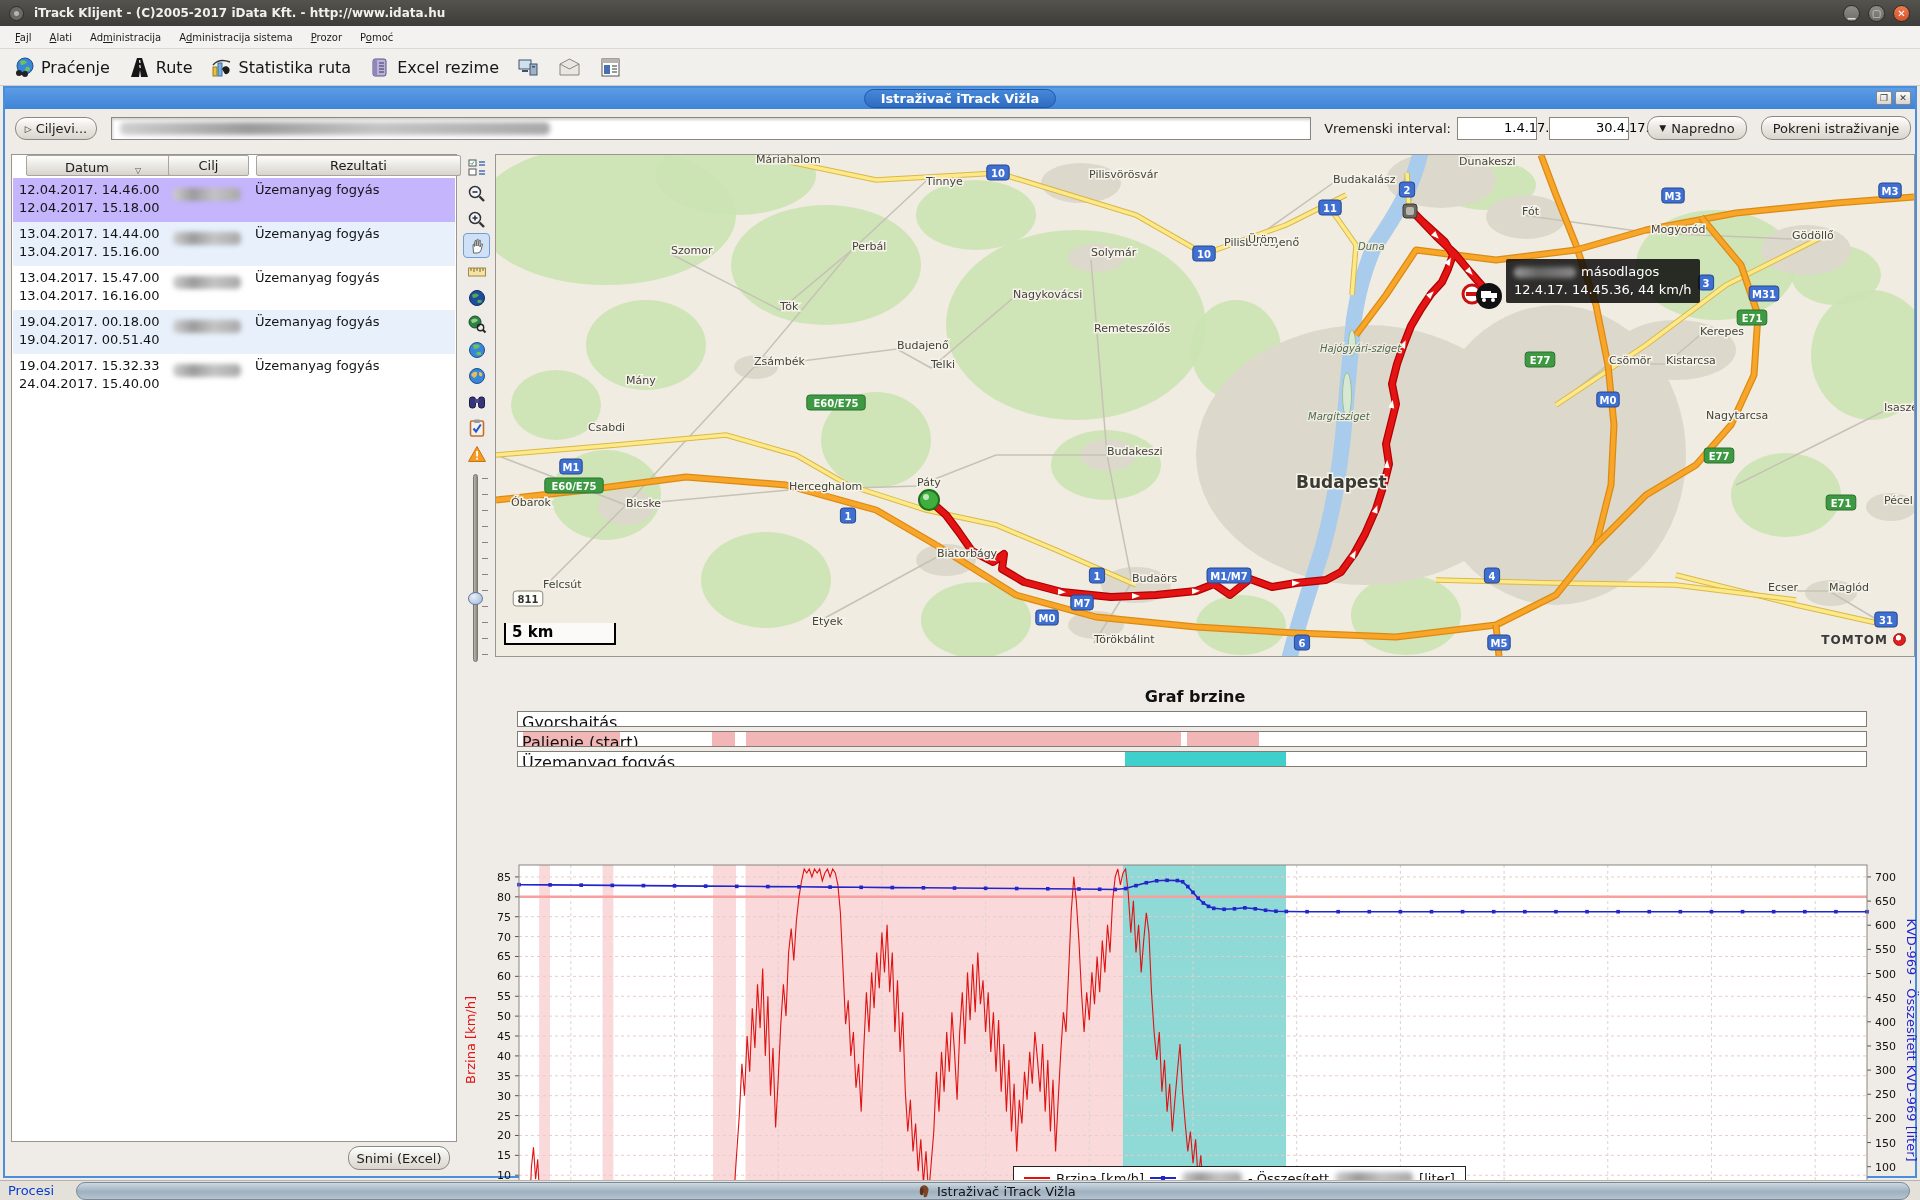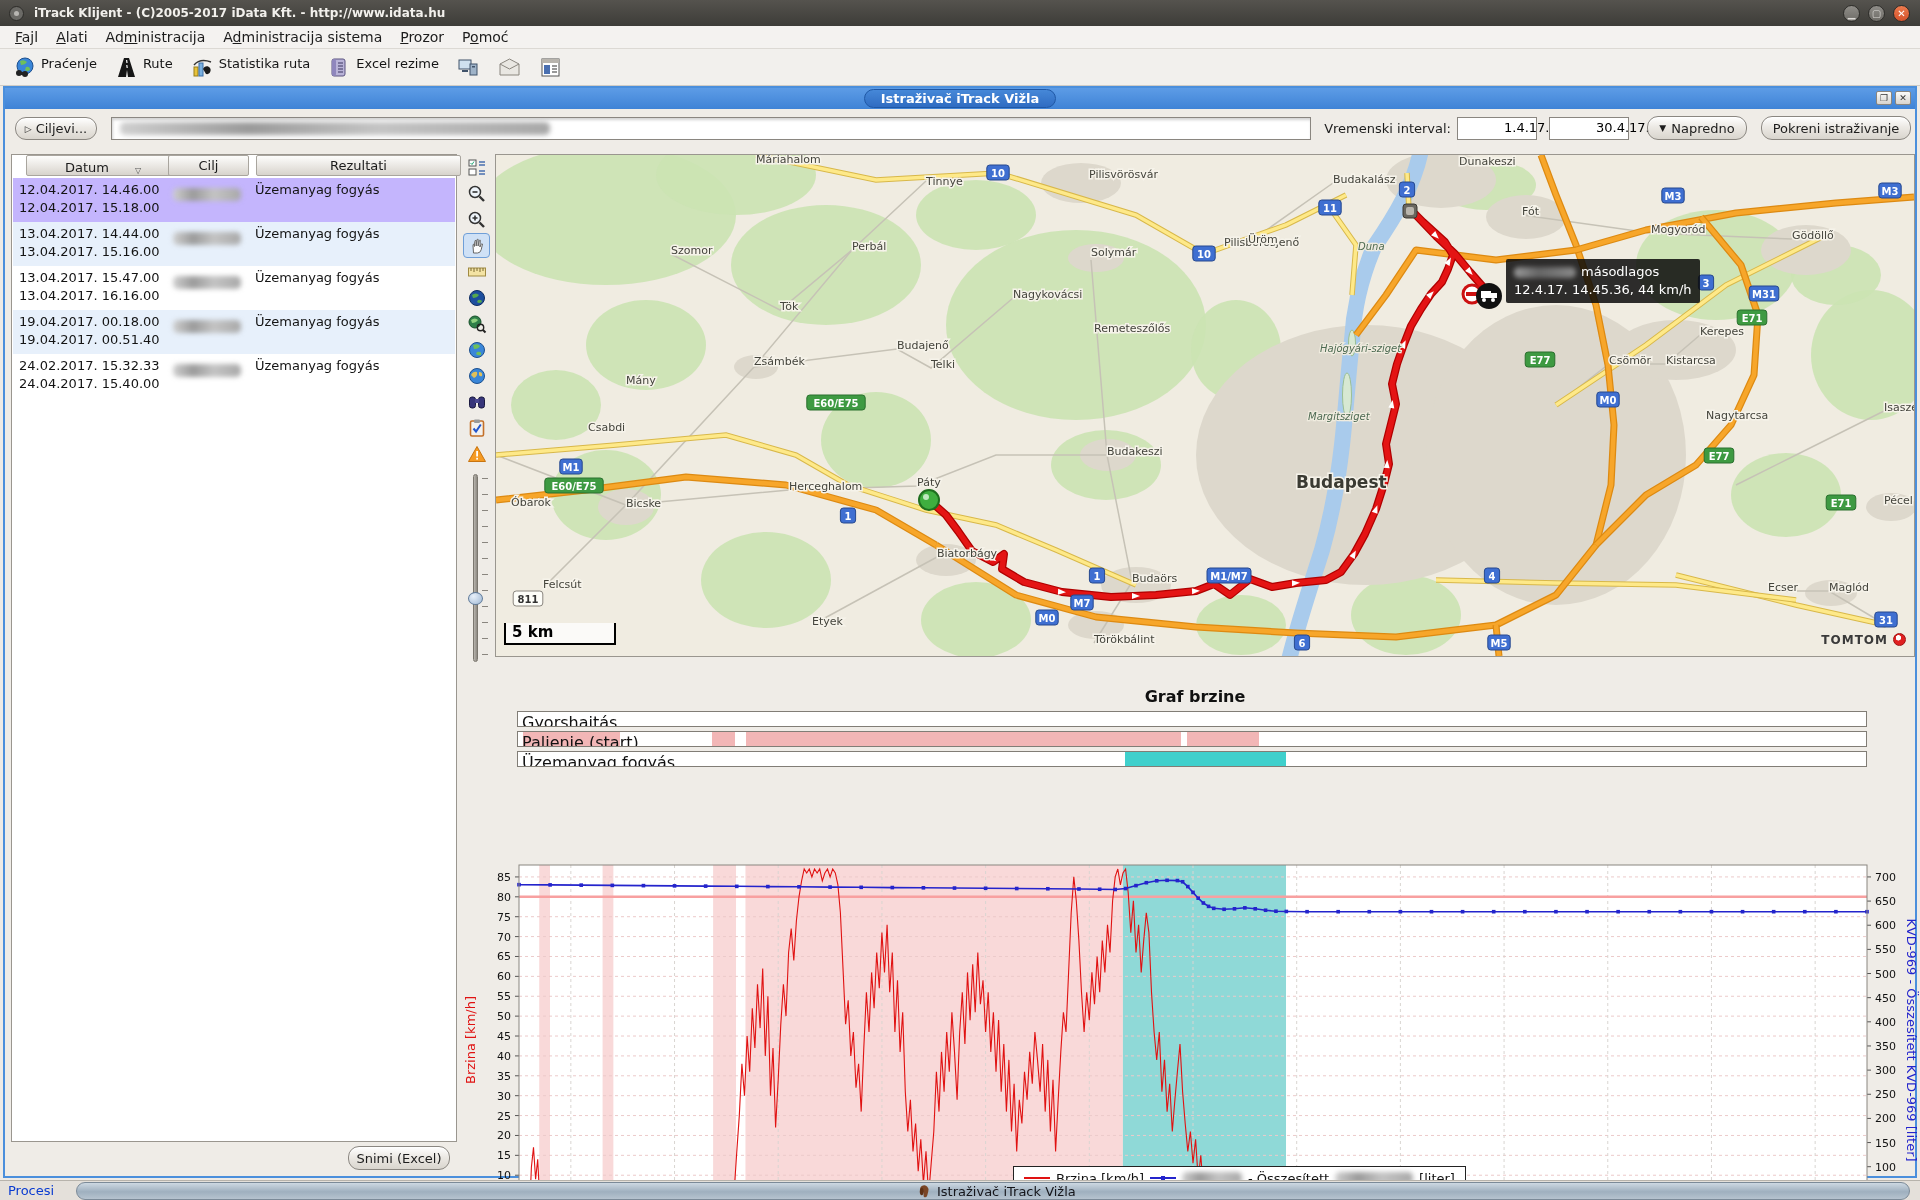--- a/index.html
+++ b/index.html
@@ -15,27 +15,27 @@
   #titlebar .appico::after{content:""; position:absolute; left:4px; top:4px; width:5px;height:5px;border-radius:50%;background:#b8b6b2;}
   #titlebar .title { font-weight:bold; font-size:12px; }
   #titlebar .winbtns { margin-left:auto; display:flex; gap:8px; padding-right:10px; }
   .wbtn { width:17px;height:17px;border-radius:50%;background:linear-gradient(#8f8d88,#6e6c67);
     border:1px solid #2e2d2a; color:#dcdad6; font-size:10px; line-height:15px; text-align:center; }
   .wbtn.close { background:linear-gradient(#ec7b4e,#d5522b); color:#fff; }
 
   
   #menubar { position:absolute; left:0; top:26px; width:1920px; height:23px; background:#f4f2f0;
     border-bottom:1px solid #dcd9d4; display:flex; align-items:center; padding-left:6px; }
-  .menu-item { font-size:14px; color:#1c1c1c; padding:2px 9px; }
+  .menu-item { font-size:10px; color:#1c1c1c; padding:2px 9px; }
   .menu-item u { text-decoration:underline; }
 
   
   #toolbar { position:absolute; left:0; top:49px; width:1920px; height:37px; background:#f2f0ed;
     border-bottom:1px solid #cfccc6; display:flex; align-items:center; padding-left:6px; gap:4px;}
-  .tbtn { display:flex; gap:5px; padding:3px 7px; border-radius:3px; font-size:13px; color:#151515;}
+  .tbtn { display:flex; align-items:center; gap:5px; padding:3px 7px; border-radius:3px; font-size:16px; color:#151515;}
   .tico { width:23px; height:23px; display:inline-block; }
 
   
   #mdi { position:absolute; left:3px; top:86px; width:1914px; height:1092px;
     border:2px solid #4b8fdc; background:#efece7; }
   #mdi-title { position:absolute; left:0; top:0; width:100%; height:21px;
     background:linear-gradient(#5d9ce6,#3f83d6); display:flex; align-items:center; justify-content:center; }
   #mdi-tab { background:linear-gradient(#4688d8,#2f6cc2); border:1px solid #1f58a6; border-radius:10px;
     color:#fff; font-weight:bold; font-size:13px; padding:1px 16px; }
   #mdi-ctl { position:absolute; right:4px; top:3px; display:flex; gap:3px;}
@@ -237,21 +237,21 @@
         <span class="c2 redact" style="width:68px;height:13px;"></span>
         <span class="c3">Üzemanyag fogyás</span>
       </div>
       <div class="trow" style="top: 155px; background: rgb(231, 240, 251);">
         <span class="c1">19.04.2017. 00.18.00
 19.04.2017. 00.51.40</span>
         <span class="c2 redact" style="width:68px;height:13px;"></span>
         <span class="c3">Üzemanyag fogyás</span>
       </div>
       <div class="trow" style="top: 199px; background: rgb(255, 255, 255);">
-        <span class="c1">24.02.2017. 15.32.33
+        <span class="c1">19.04.2017. 15.32.33
 24.04.2017. 15.40.00</span>
         <span class="c2 redact" style="width:68px;height:13px;"></span>
         <span class="c3">Üzemanyag fogyás</span>
       </div>
     </div>
   <div class="abs pill" style="left:343px; top:1058px; width:102px; height:24px;">
     <span>Snimi (Excel)</span>
   </div>
 
   <div id="maptools">

